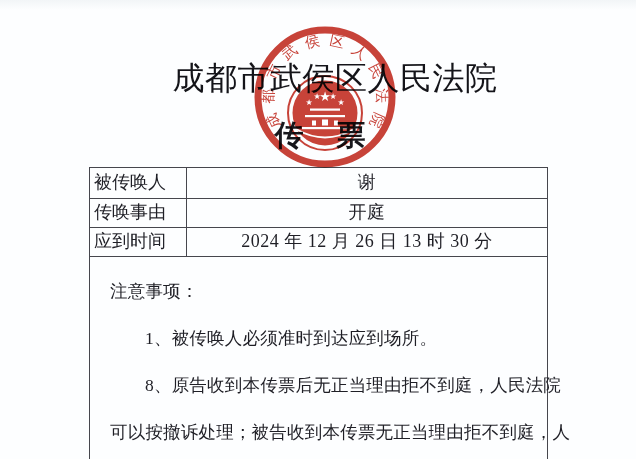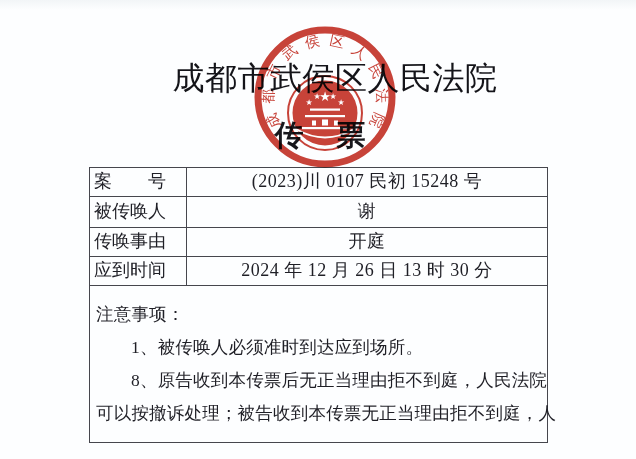--- a/index.html
+++ b/index.html
@@ -37,21 +37,21 @@
   td.lbl{width:88px;padding-left:7px;white-space:nowrap;}
   td.val{text-align:center;letter-spacing:0.5px;}
   td.val .bold{font-weight:700;}
   tr.r1{height:29px}tr.r2{height:29px}tr.r3{height:31px}
   tr.r4{height:22px}tr.r5{height:29px}tr.r6{height:28px}
   td.notes-cell{
     height:150px;vertical-align:top;
     padding:5px 8px 0 7px;
   }
   .notes-line{
-    font-size:17.5px;line-height:31px;margin:2px;
+    font-size:17.5px;line-height:31px;margin:16px;
     letter-spacing:0.2px;white-space:nowrap;
   }
   .notes-line.indent{padding-left:35px;}
 </style>
 </head>
 <body>
 
 <div class="court-title">成都市武侯区人民法院</div>
 
 <div class="doc-title">传　票</div>
@@ -83,24 +83,20 @@
       <rect x="74" y="95.5" width="6" height="6" fill="#ffffff"></rect>
       <rect x="86" y="96.5" width="4" height="5" fill="#ffffff"></rect>
       <rect x="54" y="103" width="46" height="2.2" fill="#ffffff"></rect>
       <path d="M 48,105 Q 77,122 106,105" fill="none" stroke="#ffffff" stroke-width="2"></path>
     </g>
   </g>
 </svg>
 
 <table class="summons">
   <tbody>
-    <tr class="r1">
-      <td class="lbl">案　　号</td>
-      <td class="val">(2023)川 0107 民初 15248 号</td>
-    </tr>
     <tr class="r3">
       <td class="lbl">被传唤人</td>
       <td class="val">谢</td>
     </tr>
     <tr class="r4">
       <td class="lbl">传唤事由</td>
       <td class="val">开庭</td>
     </tr>
     <tr class="r5">
       <td class="lbl">应到时间</td>

